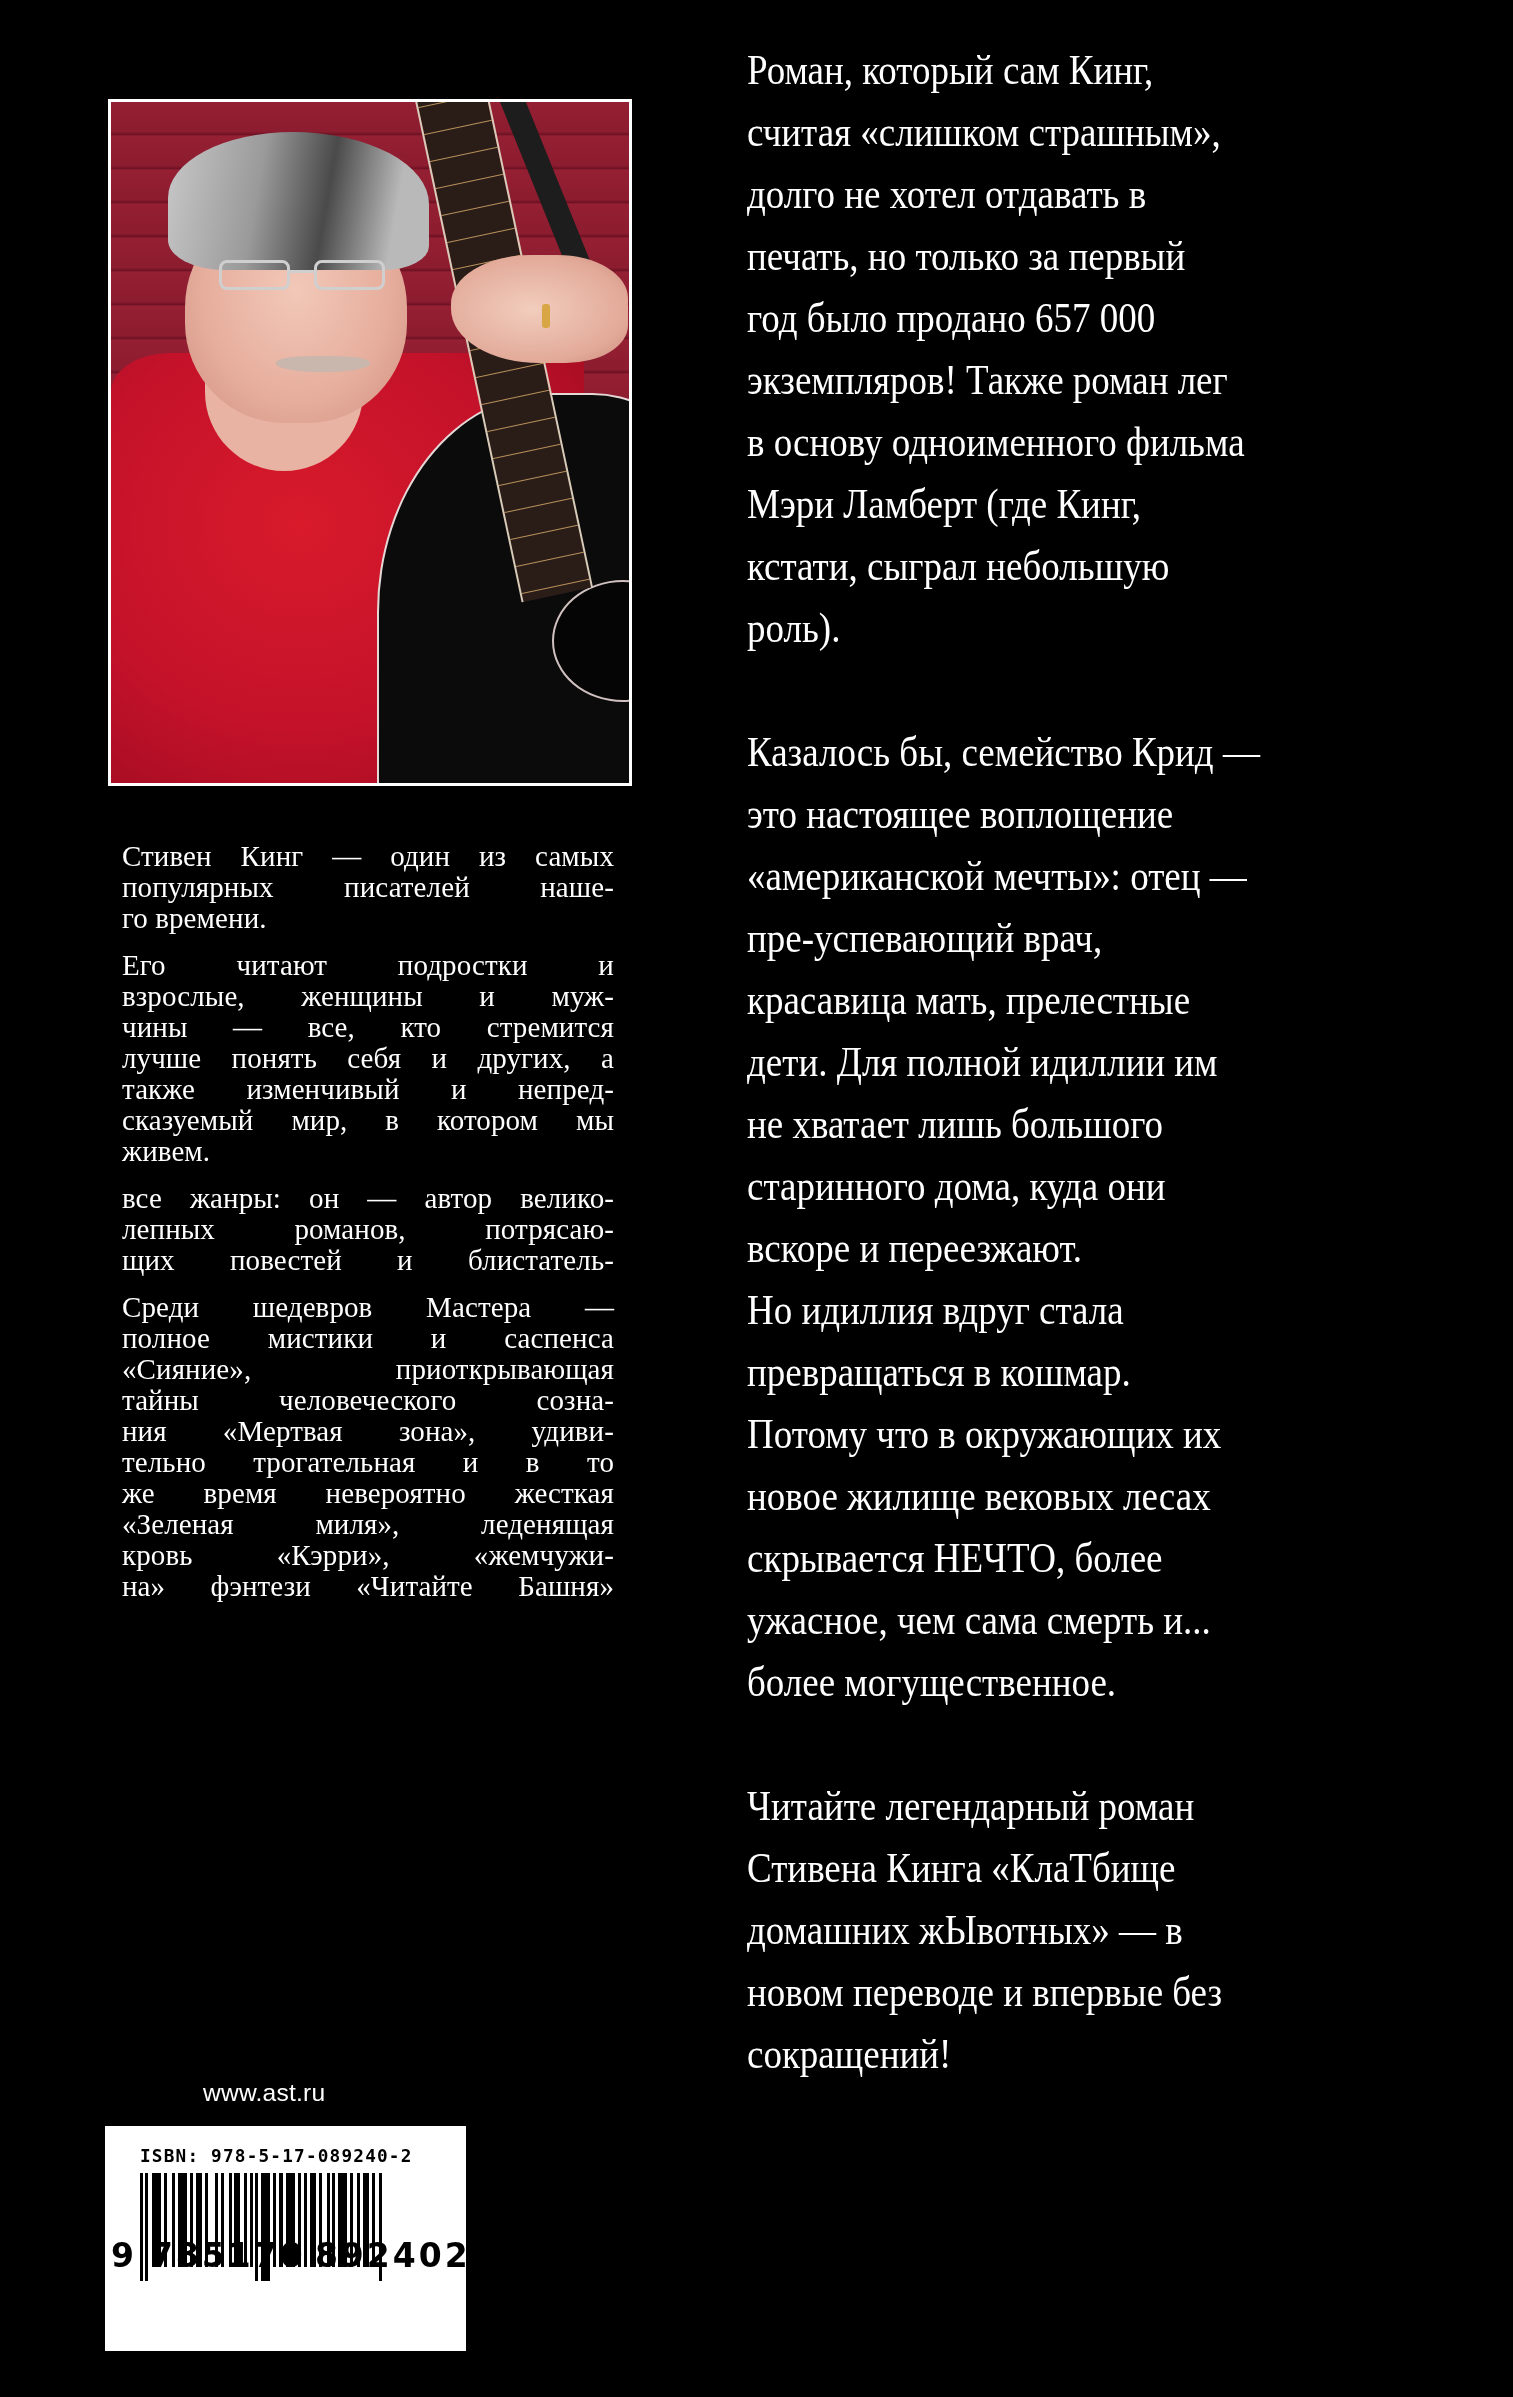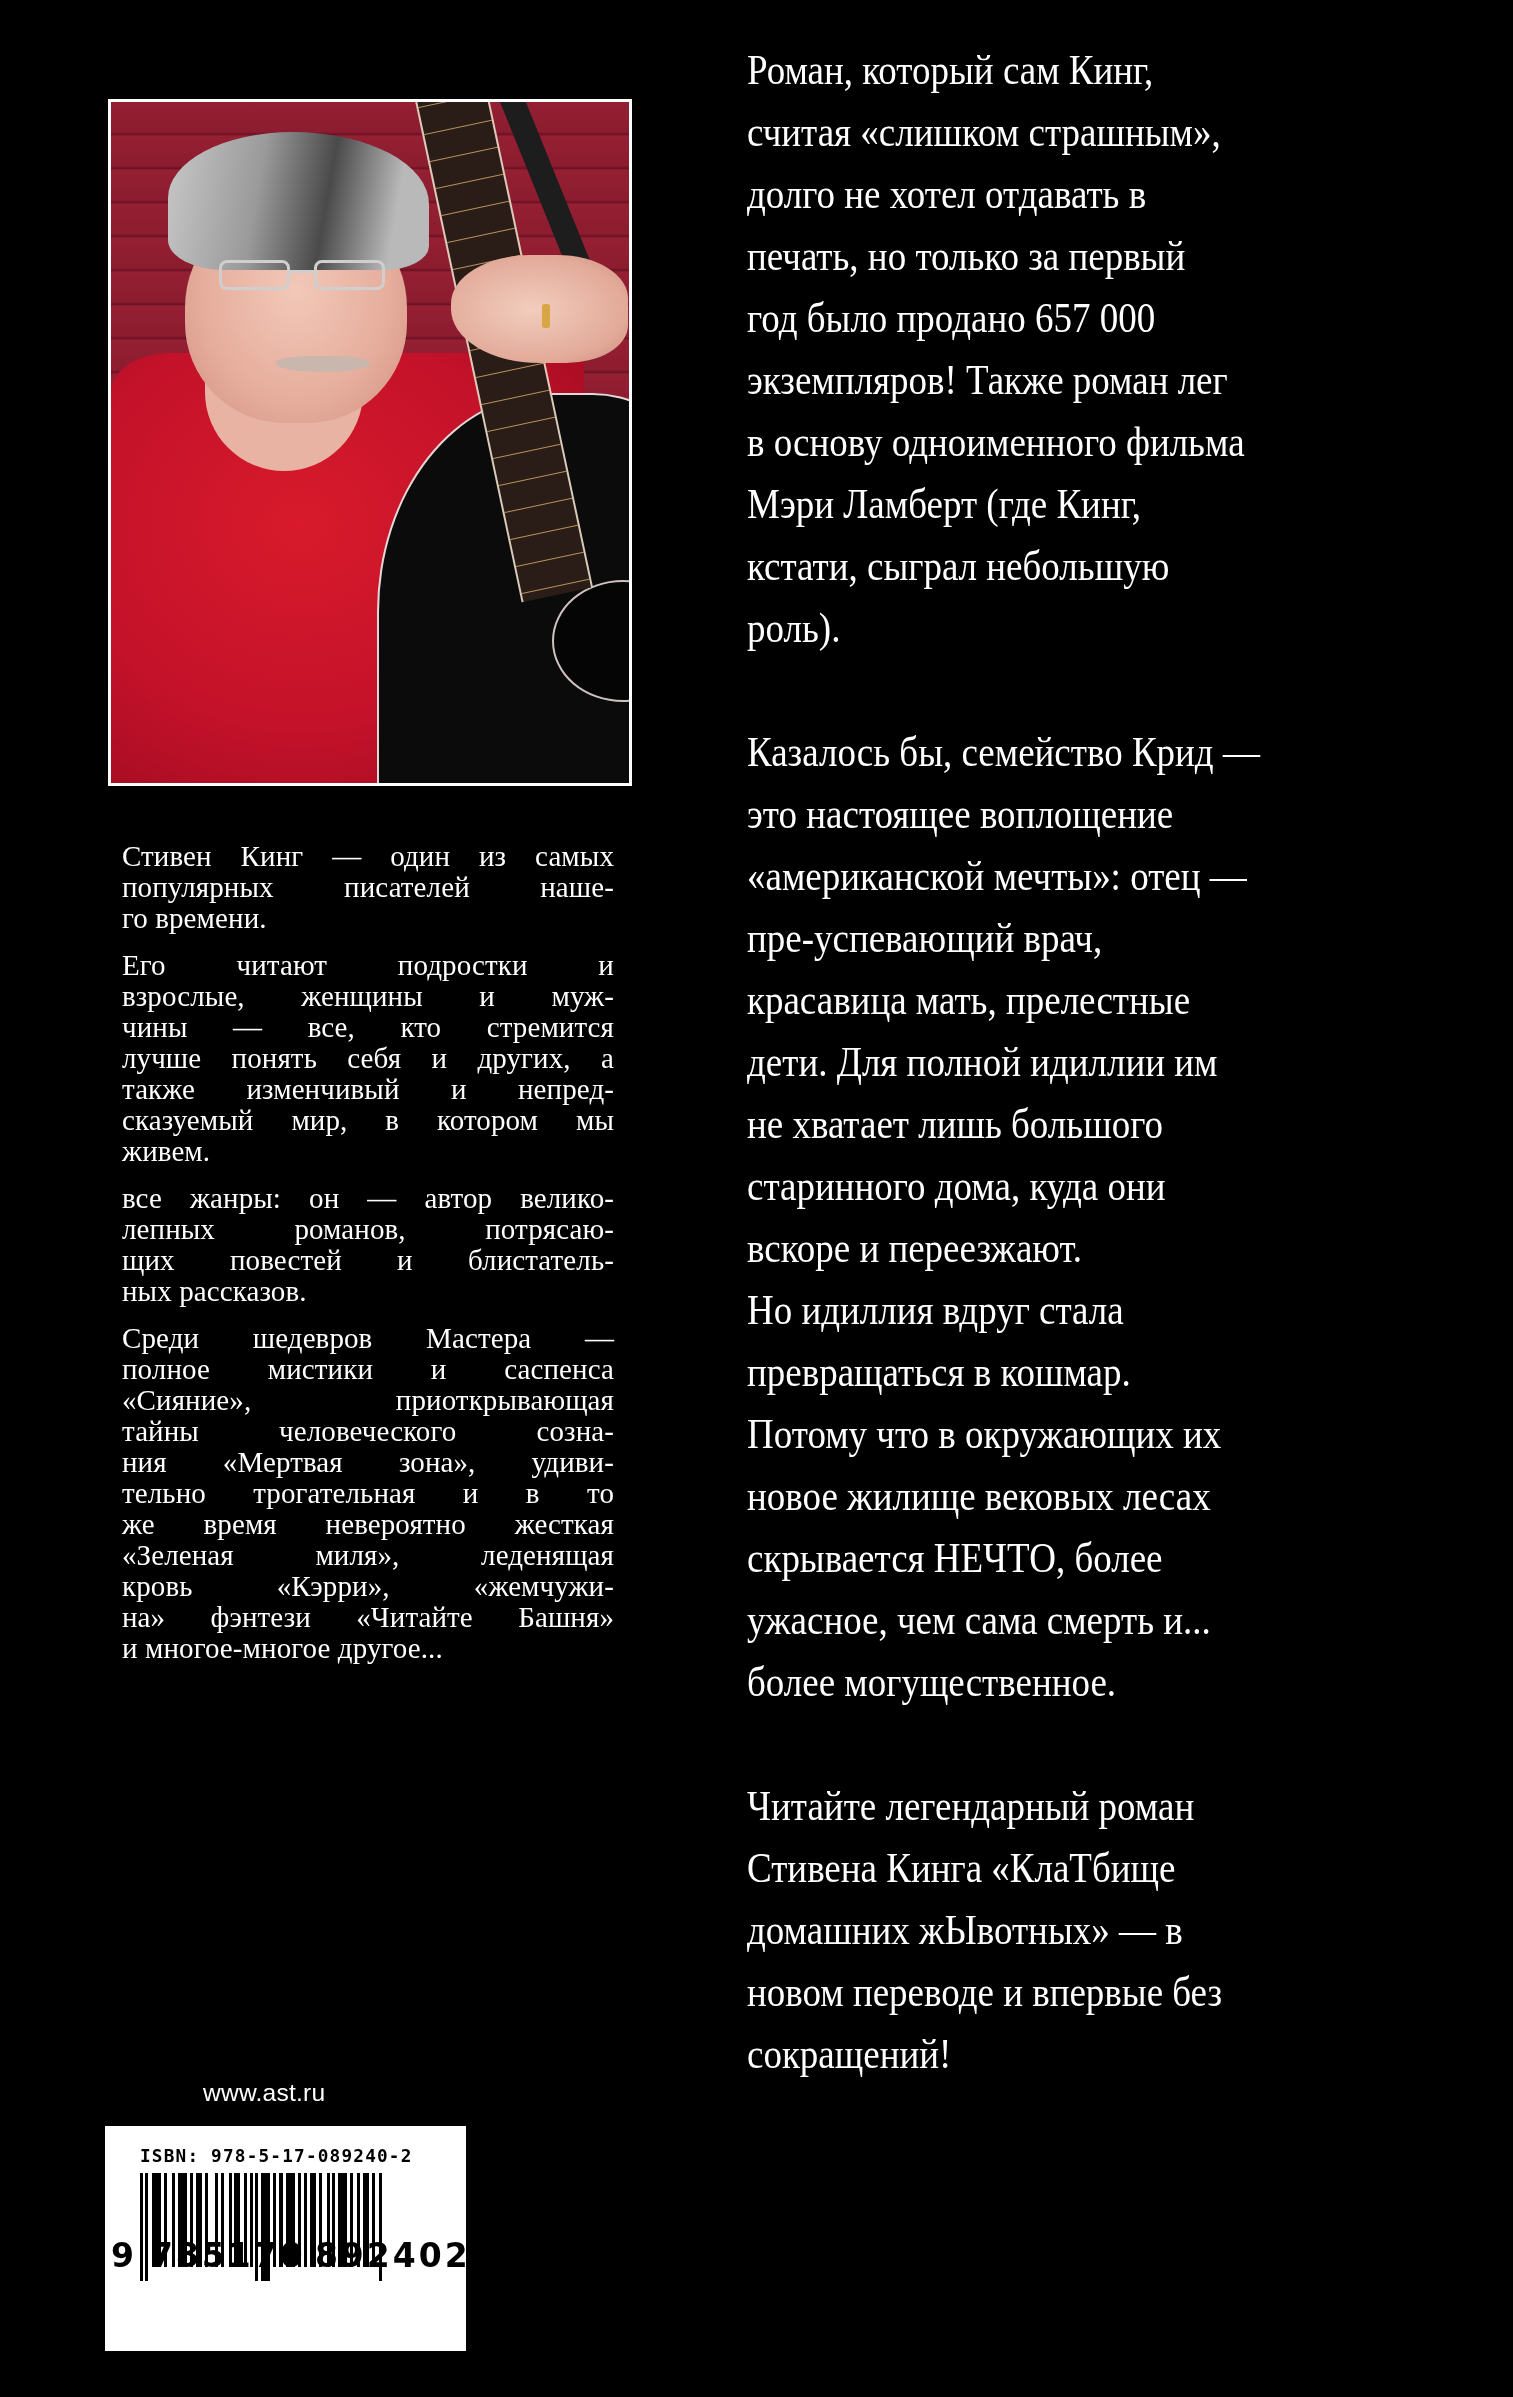--- a/index.html
+++ b/index.html
@@ -87,34 +87,32 @@
     <span class="ln">чины — все, кто стремится</span>
     <span class="ln">лучше понять себя и других, а</span>
     <span class="ln">также изменчивый и непред-</span>
     <span class="ln">сказуемый мир, в котором мы</span>
     <span class="ln last">живем.</span>
   </p>
   <p>
     <span class="ln">все жанры: он — автор велико-</span>
     <span class="ln">лепных романов, потрясаю-</span>
     <span class="ln">щих повестей и блистатель-</span>
-    <span class="ln last">ных рассказов.</span>
   </p>
   <p>
     <span class="ln">Среди шедевров Мастера —</span>
     <span class="ln">полное мистики и саспенса</span>
     <span class="ln">«Сияние», приоткрывающая</span>
     <span class="ln">тайны человеческого созна-</span>
     <span class="ln">ния «Мертвая зона», удиви-</span>
     <span class="ln">тельно трогательная и в то</span>
     <span class="ln">же время невероятно жесткая</span>
     <span class="ln">«Зеленая миля», леденящая</span>
     <span class="ln">кровь «Кэрри», «жемчужи-</span>
     <span class="ln">на» фэнтези «Читайте Башня»</span>
-    <span class="ln last">и многое-многое другое...</span>
   </p>
 </div>
 
 <div class="website">www.ast.ru</div>
 
 <div class="barcode">
   <div class="isbn">ISBN: 978-5-17-089240-2</div>
   <div class="bars" id="bars">
       <span style="width: 3px; margin-bottom: -13.8px;"></span>
       <span class="w" style="width: 2px;"></span>

